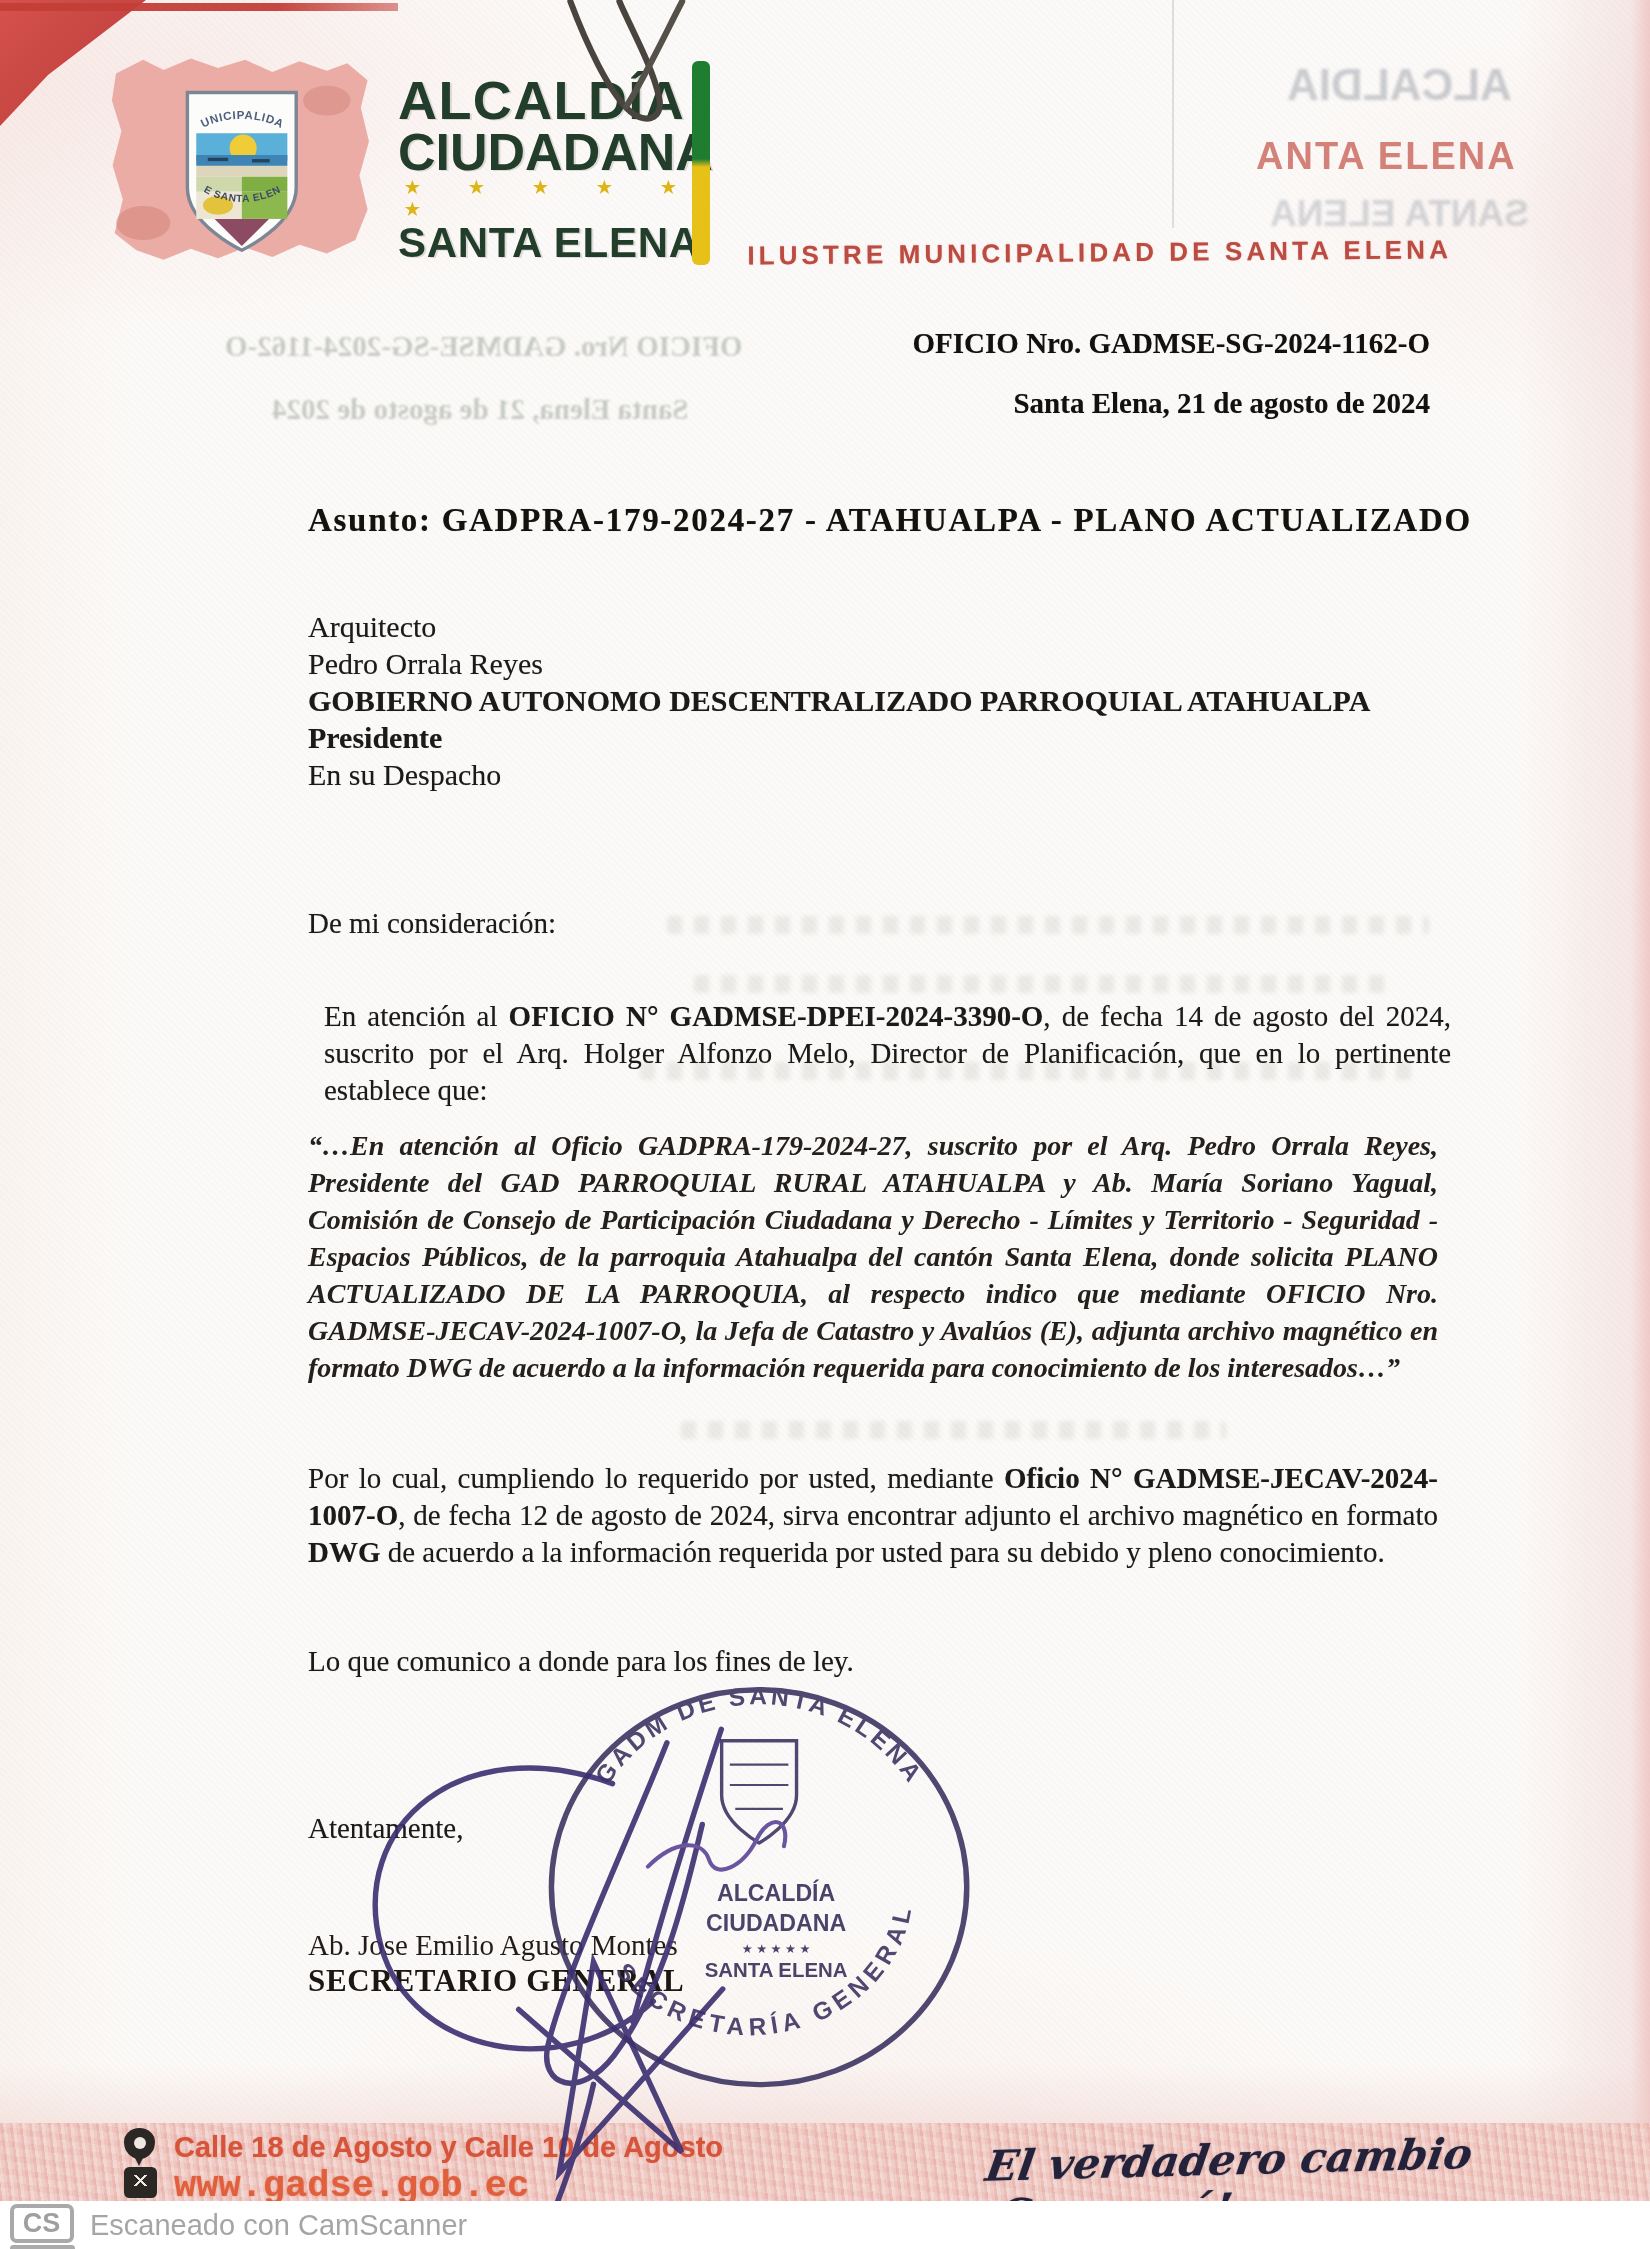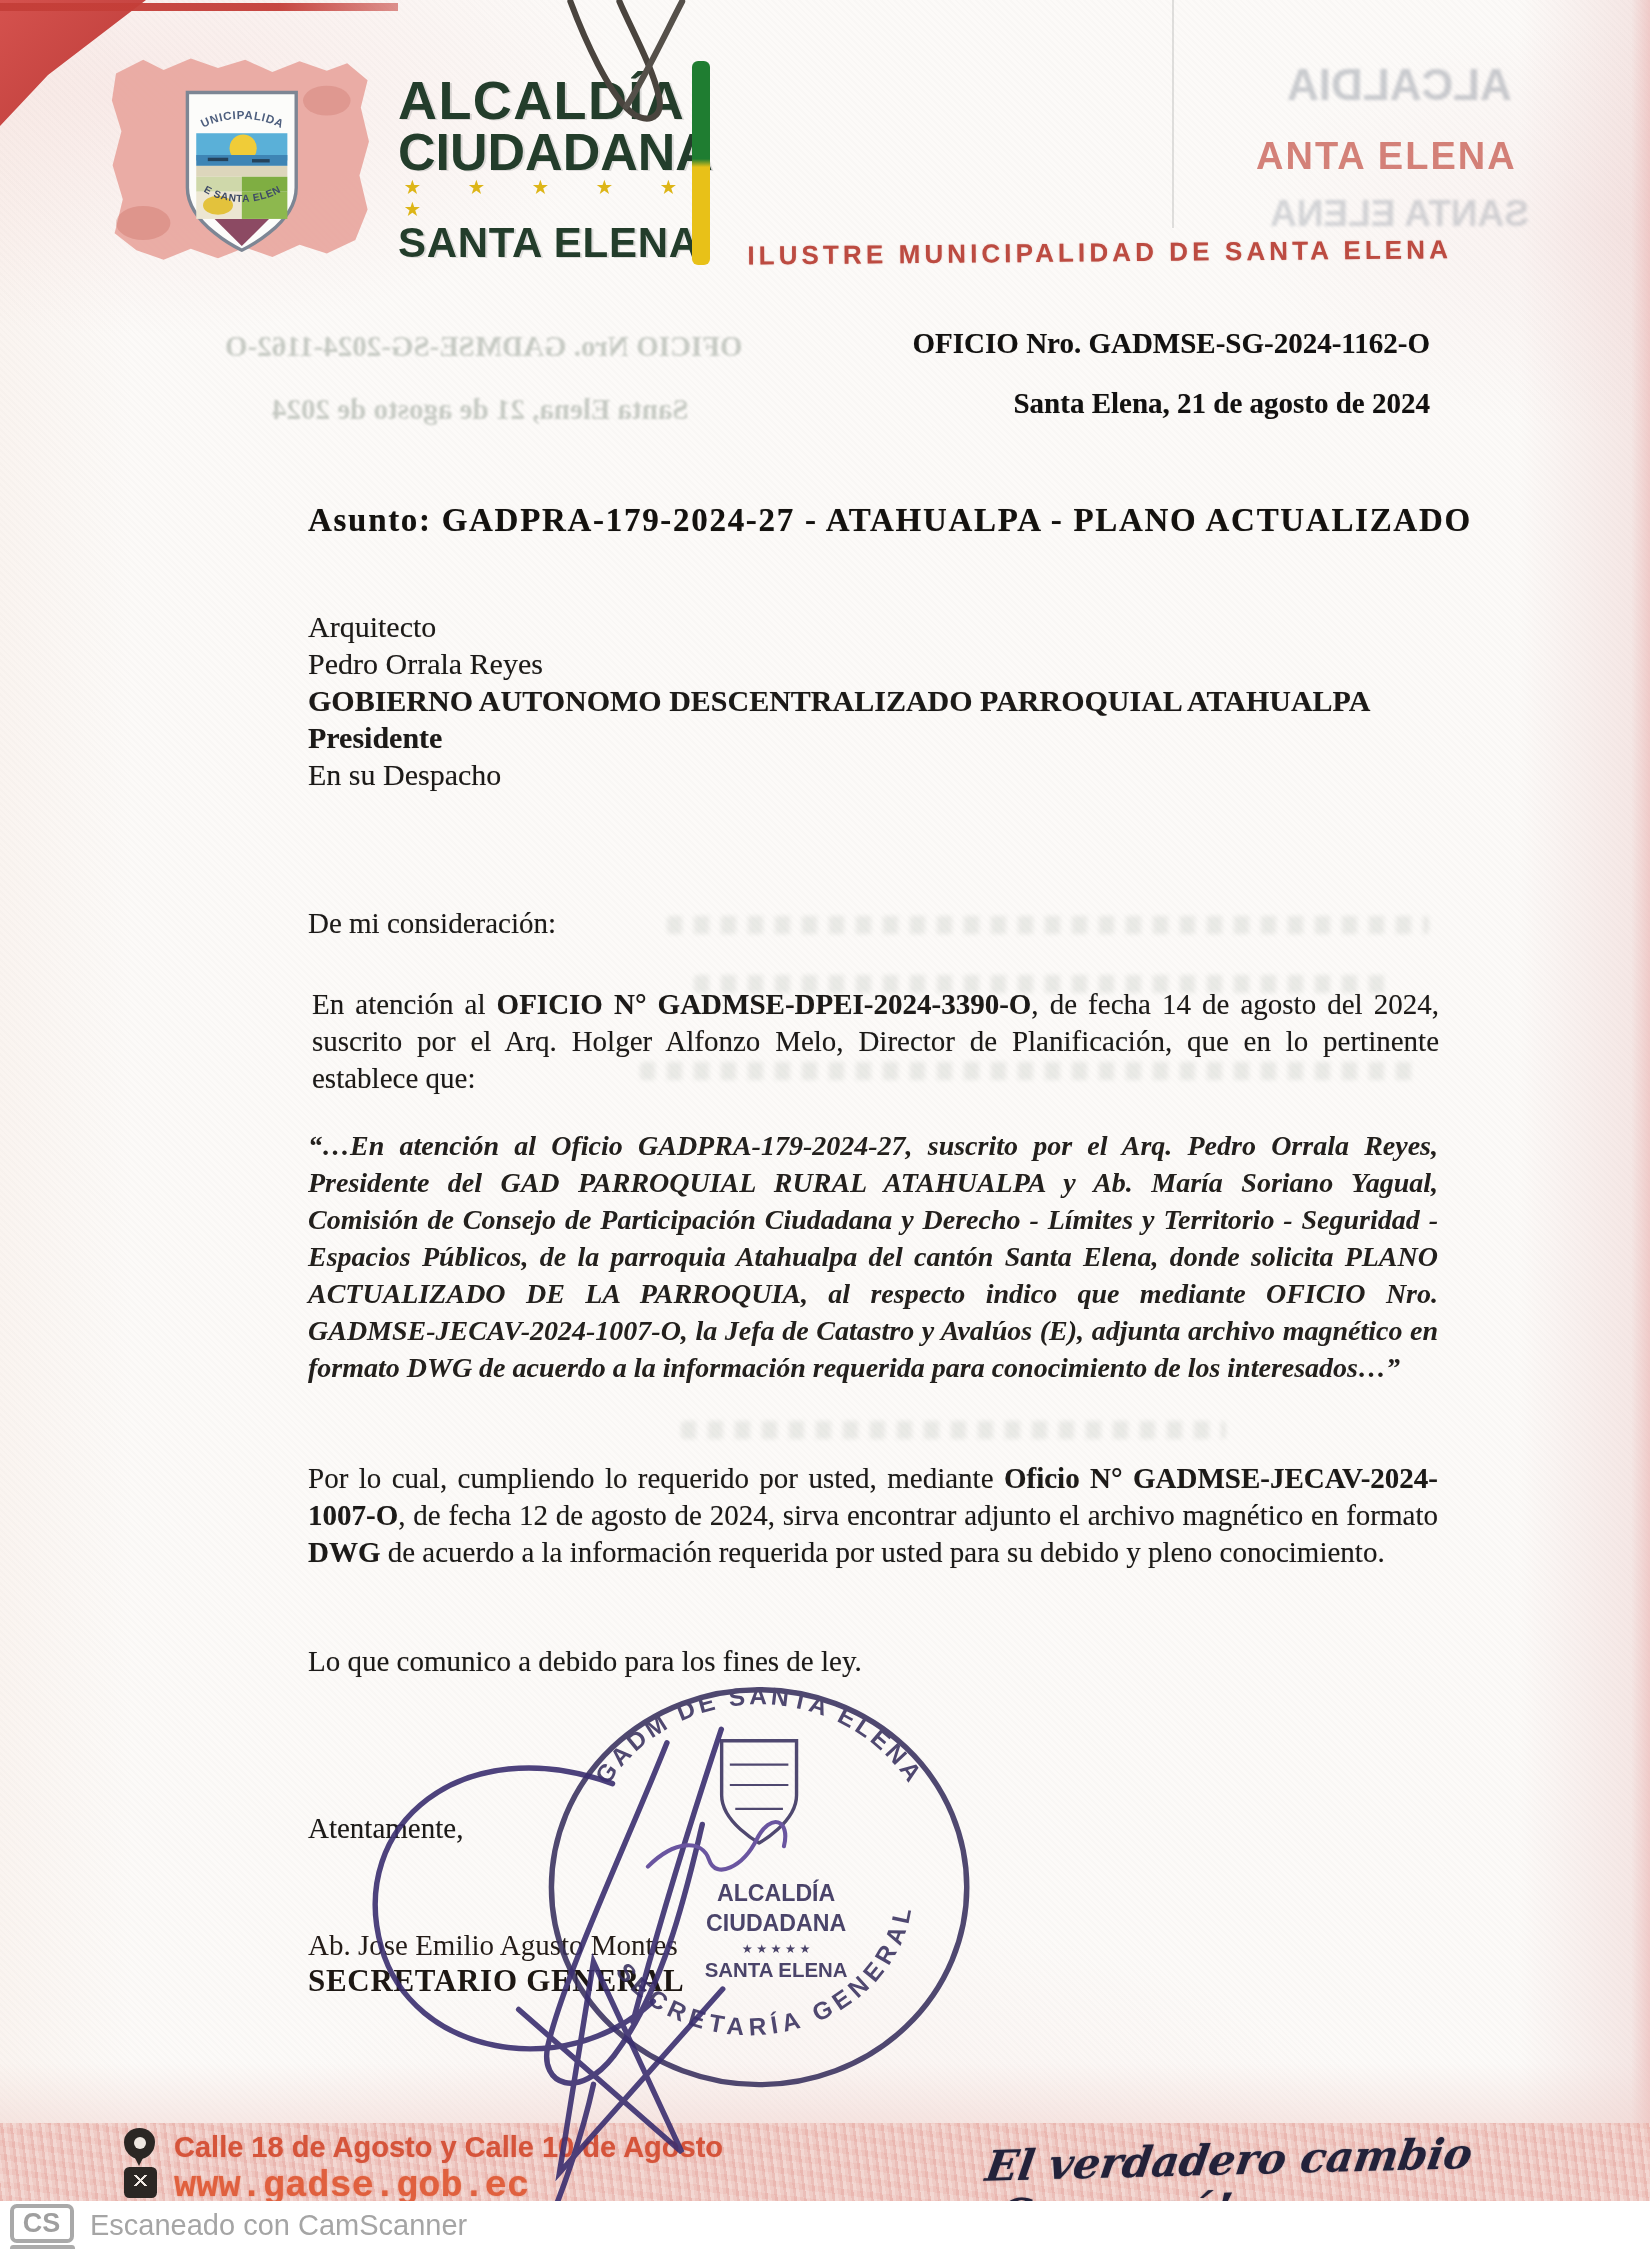--- a/index.html
+++ b/index.html
@@ -179,27 +179,27 @@
   <div class="abs serif recipient ink">
     <div>Arquitecto</div>
     <div>Pedro Orrala Reyes</div>
     <div class="bold">GOBIERNO AUTONOMO DESCENTRALIZADO PARROQUIAL ATAHUALPA</div>
     <div class="bold">Presidente</div>
     <div>En su Despacho</div>
   </div>
 
   <div class="abs serif salutation ink">De mi consideración:</div>
 
-  <p class="abs serif body-text just ink p1" style="margin:4px;"><span>En atención al </span><strong>OFICIO N° GADMSE-DPEI-2024-3390-O</strong><span>, de fecha 14 de agosto del 2024, suscrito por el Arq. Holger Alfonzo Melo, Director de Planificación, que en lo pertinente establece que:</span></p>
+  <p class="abs serif body-text just ink p1" style="margin:16px;"><span>En atención al </span><strong>OFICIO N° GADMSE-DPEI-2024-3390-O</strong><span>, de fecha 14 de agosto del 2024, suscrito por el Arq. Holger Alfonzo Melo, Director de Planificación, que en lo pertinente establece que:</span></p>
 
   <p class="abs serif quote-text just quote" style="margin:0;"><span>“…En atención al Oficio GADPRA-179-2024-27, suscrito por el Arq. Pedro Orrala Reyes, Presidente del GAD PARROQUIAL RURAL ATAHUALPA y Ab. María Soriano Yagual, Comisión de Consejo de Participación Ciudadana y Derecho - Límites y Territorio - Seguridad - Espacios Públicos, de la parroquia Atahualpa del cantón Santa Elena, donde solicita PLANO ACTUALIZADO DE LA PARROQUIA, al respecto indico que mediante OFICIO Nro. GADMSE-JECAV-2024-1007-O, la Jefa de Catastro y Avalúos (E), adjunta archivo magnético en formato DWG de acuerdo a la información requerida para conocimiento de los interesados…”</span></p>
 
   <p class="abs serif body-text just ink p3" style="margin:0;"><span>Por lo cual, cumpliendo lo requerido por usted, mediante </span><strong>Oficio N° GADMSE-JECAV-2024-1007-O</strong><span>, de fecha 12 de agosto de 2024, sirva encontrar adjunto el archivo magnético en formato </span><strong>DWG</strong><span> de acuerdo a la información requerida por usted para su debido y pleno conocimiento.</span></p>
 
-  <div class="abs serif closing ink">Lo que comunico a debido para los fines de ley.</div>
+  <div class="abs serif closing ink">Lo que comunico a donde para los fines de ley.</div>
   <div class="abs serif farewell ink">Atentamente,</div>
 
   <svg class="abs stamp" width="463" height="436" viewBox="0 0 680 640">
     <defs>
       <path id="sealTop" d="M93,370 A258,244 0 1 1 577,370"></path>
       <path id="sealBottom" d="M120,430 A240,215 0 0 0 560,330"></path>
     </defs>
     <ellipse cx="335" cy="310" rx="305" ry="290" fill="none" stroke="#38305e" stroke-width="8"></ellipse>
     <text font-family="Liberation Sans, sans-serif" font-size="36" font-weight="bold" fill="#38305e" letter-spacing="5">
       <textPath href="#sealTop" startOffset="50%" text-anchor="middle">GADM DE SANTA ELENA</textPath>

